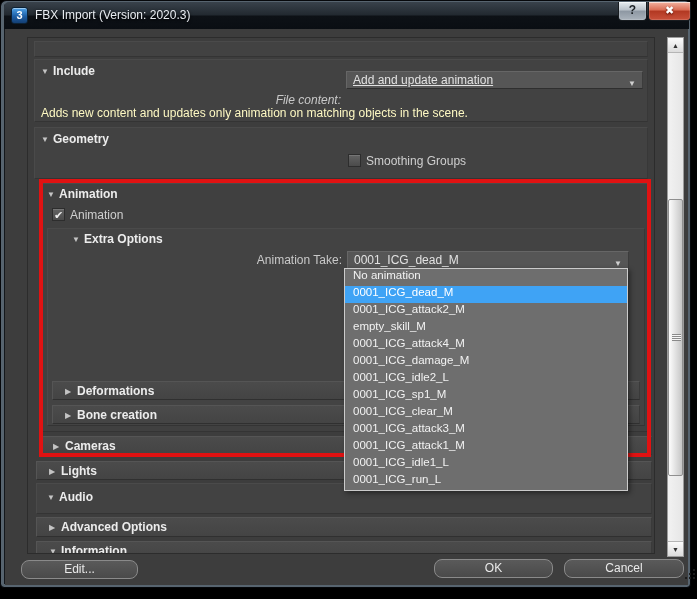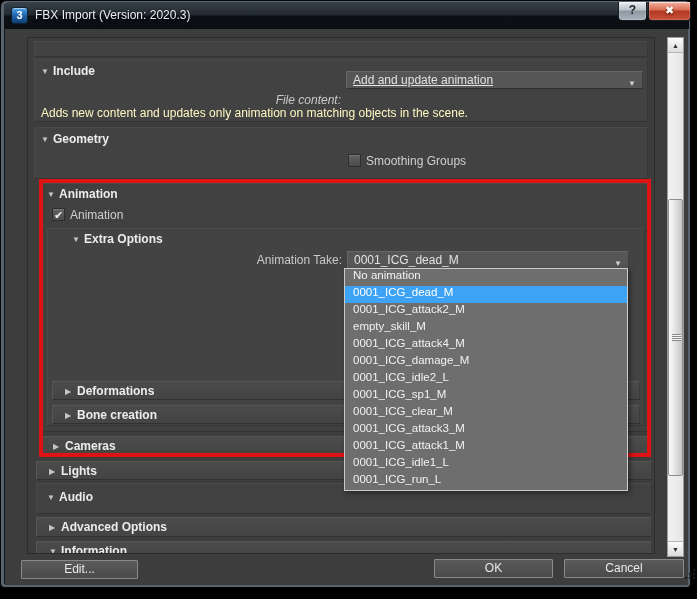--- a/index.html
+++ b/index.html
@@ -116,21 +116,21 @@
     background:linear-gradient(90deg,#fdfdfd,#c6c6c6); border:1px solid #8f8f8f; border-radius:2px; cursor:default;
   }
   .sb-thumb::after {
     content:""; position:absolute; left:3px; top:134px; width:9px; height:7px;
     background:repeating-linear-gradient(#8a8a8a 0 1px, #f5f5f5 1px 2px);
   }
   
   .btn {
     position:absolute; height:19px;
     background:linear-gradient(#5a5a5a,#4a4a4a);
-    border:1px solid #8a8a8a; border-radius:1px;
+    border:1px solid #8a8a8a; border-radius:8px;
     color:#eaeaea; text-align:center; line-height:17px; cursor:default; z-index:2;
   }
   .resize-grip {
     position:absolute; left:682px; top:566px; width:13px; height:13px; z-index:2;
     background:
       radial-gradient(circle at 11px 11px, #1c1c1c 1.2px, transparent 1.3px),
       radial-gradient(circle at 7px 11px, #1c1c1c 1.2px, transparent 1.3px),
       radial-gradient(circle at 3px 11px, #1c1c1c 1.2px, transparent 1.3px),
       radial-gradient(circle at 11px 7px, #1c1c1c 1.2px, transparent 1.3px),
       radial-gradient(circle at 11px 3px, #1c1c1c 1.2px, transparent 1.3px),

